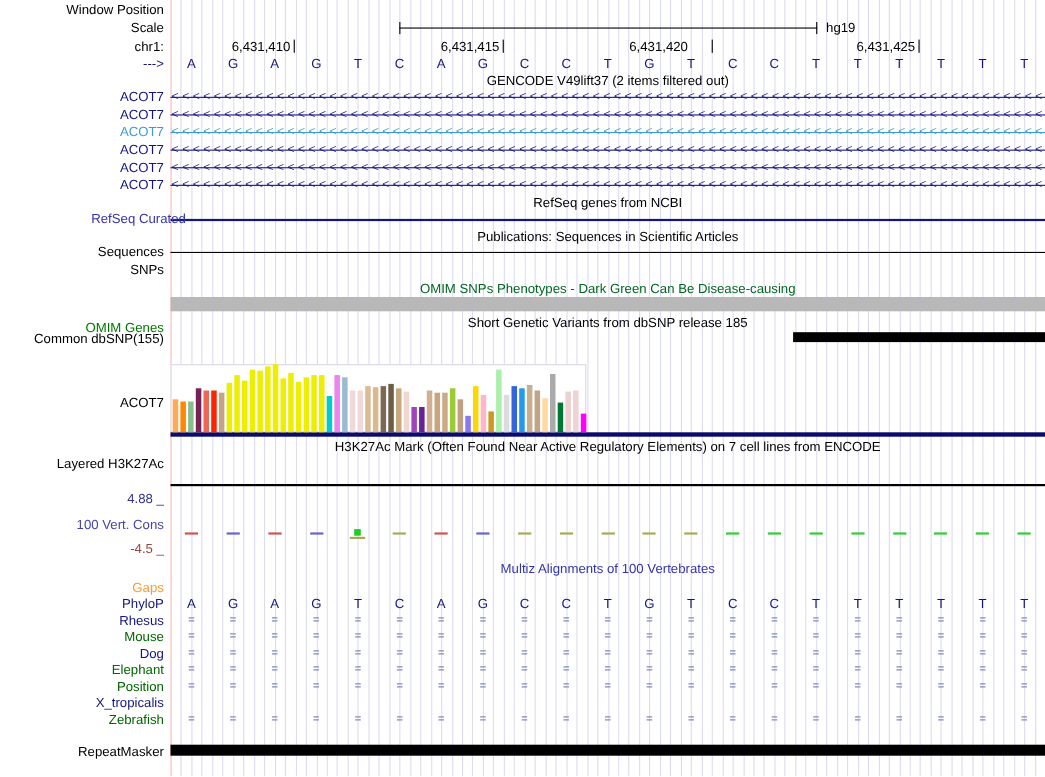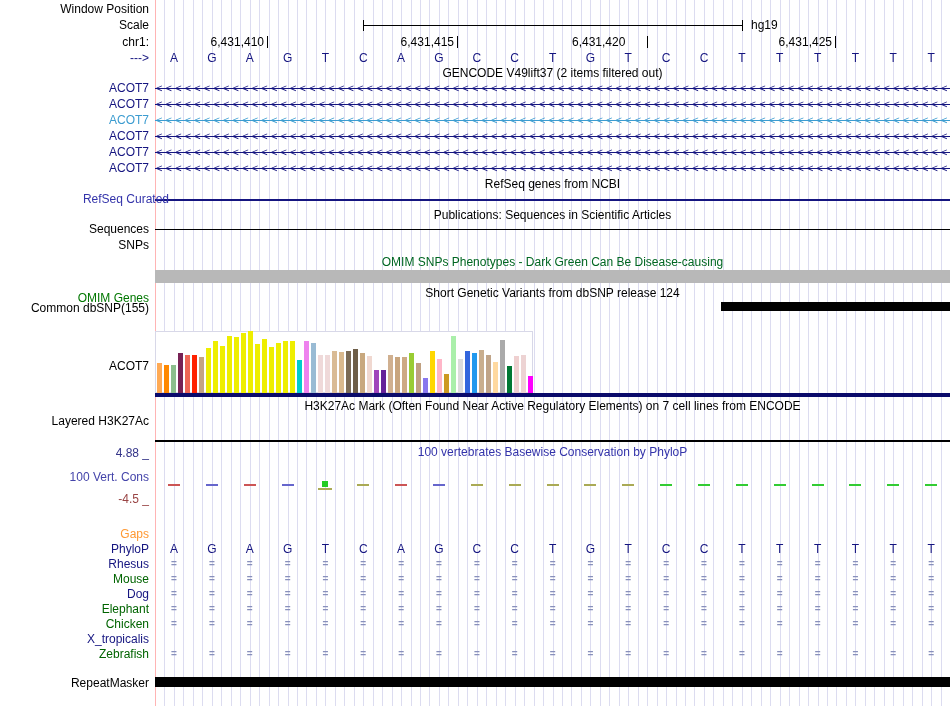--- a/index.html
+++ b/index.html
@@ -187,21 +187,21 @@
   <div class="ct" style="top:209px;">Publications: Sequences in Scientific Articles</div>
   <div class="lab" style="top:222px;">Sequences</div>
   <div class="shape" style="left:155px;top:229px;width:795px;height:1px;background:#000;"></div>
 
   <div class="lab" style="top:238px;">SNPs</div>
 
   <div class="ct" style="top: 256px; color: rgb(0, 102, 34);">OMIM SNPs Phenotypes - Dark Green Can Be Disease-causing</div>
   <div class="lab" style="top: 270px; color: rgb(0, 119, 0); margin-top: 21px;">OMIM Genes</div>
   <div class="shape" style="left: 155px; top: 270px; width: 795px; height: 13px; background: rgb(184, 184, 184);"></div>
 
-  <div class="ct" style="top:287px;">Short Genetic Variants from dbSNP release 124</div>
+  <div class="ct" style="top:287px;">Short Genetic Variants from dbSNP release 185</div>
   <div class="lab" style="top:301px;">Common dbSNP(155)</div>
   <div class="shape" style="left: 721px; top: 302px; width: 229px; height: 9px; background: rgb(0, 0, 0);"></div>
 
   <div class="lab" style="top:359px;">ACOT7</div>
   <div class="shape" style="left:155px;top:331px;width:378px;height:62px;background:#fff;border:1px solid #d8d8e8;box-sizing:border-box;"></div>
   <div id="gtex-bars">
       <div class="bar" style="left: 157px; top: 363px; width: 5px; height: 30px; background: rgb(255, 170, 85);"></div>
       <div class="bar" style="left: 164px; top: 365px; width: 5px; height: 28px; background: rgb(255, 136, 0);"></div>
       <div class="bar" style="left: 171px; top: 365px; width: 5px; height: 28px; background: rgb(140, 190, 140);"></div>
       <div class="bar" style="left: 178px; top: 353px; width: 5px; height: 40px; background: rgb(119, 34, 85);"></div>
@@ -256,21 +256,20 @@
       <div class="bar" style="left: 521px; top: 355px; width: 5px; height: 38px; background: rgb(237, 211, 211);"></div>
       <div class="bar" style="left: 528px; top: 376px; width: 5px; height: 17px; background: rgb(255, 0, 255);"></div>
     </div>
   <div class="shape" style="left: 155px; top: 393px; width: 795px; height: 4px; background: rgb(11, 11, 107);"></div>
 
   <div class="ct" style="top:400px;">H3K27Ac Mark (Often Found Near Active Regulatory Elements) on 7 cell lines from ENCODE</div>
   <div class="lab" style="top:414px;">Layered H3K27Ac</div>
   <div class="shape" style="left:155px;top:440px;width:795px;height:2px;background:#000;"></div>
 
   <div class="lab" style="top: 446px; color: rgb(51, 51, 136);">4.88 _</div>
-  <div class="ct" style="top: 446px; color: rgb(51, 51, 170);">100 vertebrates Basewise Conservation by PhyloP</div>
   <div class="lab" style="top: 470px; color: rgb(68, 68, 170);">100 Vert. Cons</div>
   <div id="cons-ticks">
       <div class="tick" style="left: 167.9px; top: 484px; width: 12px; height: 2px; background: rgb(204, 85, 85);"></div>
       <div class="tick" style="left: 205.8px; top: 484px; width: 12px; height: 2px; background: rgb(102, 102, 204);"></div>
       <div class="tick" style="left: 243.6px; top: 484px; width: 12px; height: 2px; background: rgb(204, 85, 85);"></div>
       <div class="tick" style="left: 281.5px; top: 484px; width: 12px; height: 2px; background: rgb(102, 102, 204);"></div>
       <div class="tick" style="left: 322.4px; top: 481px; width: 6px; height: 6px; background: rgb(34, 204, 34);"></div>
       <div class="tick" style="left: 318.4px; top: 488px; width: 14px; height: 2px; background: rgb(170, 170, 85);"></div>
       <div class="tick" style="left: 357.2px; top: 484px; width: 12px; height: 2px; background: rgb(170, 170, 85);"></div>
       <div class="tick" style="left: 395.1px; top: 484px; width: 12px; height: 2px; background: rgb(204, 85, 85);"></div>
@@ -284,20 +283,21 @@
       <div class="tick" style="left: 697.9px; top: 484px; width: 12px; height: 2px; background: rgb(51, 204, 51);"></div>
       <div class="tick" style="left: 735.8px; top: 484px; width: 12px; height: 2px; background: rgb(51, 204, 51);"></div>
       <div class="tick" style="left: 773.6px; top: 484px; width: 12px; height: 2px; background: rgb(51, 204, 51);"></div>
       <div class="tick" style="left: 811.5px; top: 484px; width: 12px; height: 2px; background: rgb(51, 204, 51);"></div>
       <div class="tick" style="left: 849.4px; top: 484px; width: 12px; height: 2px; background: rgb(51, 204, 51);"></div>
       <div class="tick" style="left: 887.2px; top: 484px; width: 12px; height: 2px; background: rgb(51, 204, 51);"></div>
       <div class="tick" style="left: 925.1px; top: 484px; width: 12px; height: 2px; background: rgb(51, 204, 51);"></div>
     </div>
   <div class="lab" style="top: 492px; color: rgb(153, 68, 68);">-4.5 _</div>
 
+  <div class="ct" style="top: 511px; color: rgb(51, 51, 170);">Multiz Alignments of 100 Vertebrates</div>
   <div id="multiz-rows">
       <div class="lab" style="top: 527px; color: rgb(255, 153, 51);">Gaps</div>
       <div class="lab" style="top: 542px; color: rgb(21, 21, 128);">PhyloP</div>
       <div class="base" style="left: 155px; top: 542px; color: rgb(21, 21, 128);">A</div>
       <div class="base" style="left: 192.86px; top: 542px; color: rgb(21, 21, 128);">G</div>
       <div class="base" style="left: 230.71px; top: 542px; color: rgb(21, 21, 128);">A</div>
       <div class="base" style="left: 268.57px; top: 542px; color: rgb(21, 21, 128);">G</div>
       <div class="base" style="left: 306.43px; top: 542px; color: rgb(21, 21, 128);">T</div>
       <div class="base" style="left: 344.29px; top: 542px; color: rgb(21, 21, 128);">C</div>
       <div class="base" style="left: 382.14px; top: 542px; color: rgb(21, 21, 128);">A</div>
@@ -396,21 +396,21 @@
       <div class="mark" style="left: 571.43px; top: 602px; color: rgb(136, 144, 187);">=</div>
       <div class="mark" style="left: 609.29px; top: 602px; color: rgb(136, 144, 187);">=</div>
       <div class="mark" style="left: 647.14px; top: 602px; color: rgb(136, 144, 187);">=</div>
       <div class="mark" style="left: 685px; top: 602px; color: rgb(136, 144, 187);">=</div>
       <div class="mark" style="left: 722.86px; top: 602px; color: rgb(136, 144, 187);">=</div>
       <div class="mark" style="left: 760.71px; top: 602px; color: rgb(136, 144, 187);">=</div>
       <div class="mark" style="left: 798.57px; top: 602px; color: rgb(136, 144, 187);">=</div>
       <div class="mark" style="left: 836.43px; top: 602px; color: rgb(136, 144, 187);">=</div>
       <div class="mark" style="left: 874.29px; top: 602px; color: rgb(136, 144, 187);">=</div>
       <div class="mark" style="left: 912.14px; top: 602px; color: rgb(136, 144, 187);">=</div>
-      <div class="lab" style="top: 617px; color: rgb(0, 100, 0);">Chicken</div>
+      <div class="lab" style="top: 617px; color: rgb(0, 100, 0);">Position</div>
       <div class="mark" style="left: 155px; top: 617px; color: rgb(136, 144, 187);">=</div>
       <div class="mark" style="left: 192.86px; top: 617px; color: rgb(136, 144, 187);">=</div>
       <div class="mark" style="left: 230.71px; top: 617px; color: rgb(136, 144, 187);">=</div>
       <div class="mark" style="left: 268.57px; top: 617px; color: rgb(136, 144, 187);">=</div>
       <div class="mark" style="left: 306.43px; top: 617px; color: rgb(136, 144, 187);">=</div>
       <div class="mark" style="left: 344.29px; top: 617px; color: rgb(136, 144, 187);">=</div>
       <div class="mark" style="left: 382.14px; top: 617px; color: rgb(136, 144, 187);">=</div>
       <div class="mark" style="left: 420px; top: 617px; color: rgb(136, 144, 187);">=</div>
       <div class="mark" style="left: 457.86px; top: 617px; color: rgb(136, 144, 187);">=</div>
       <div class="mark" style="left: 495.71px; top: 617px; color: rgb(136, 144, 187);">=</div>

